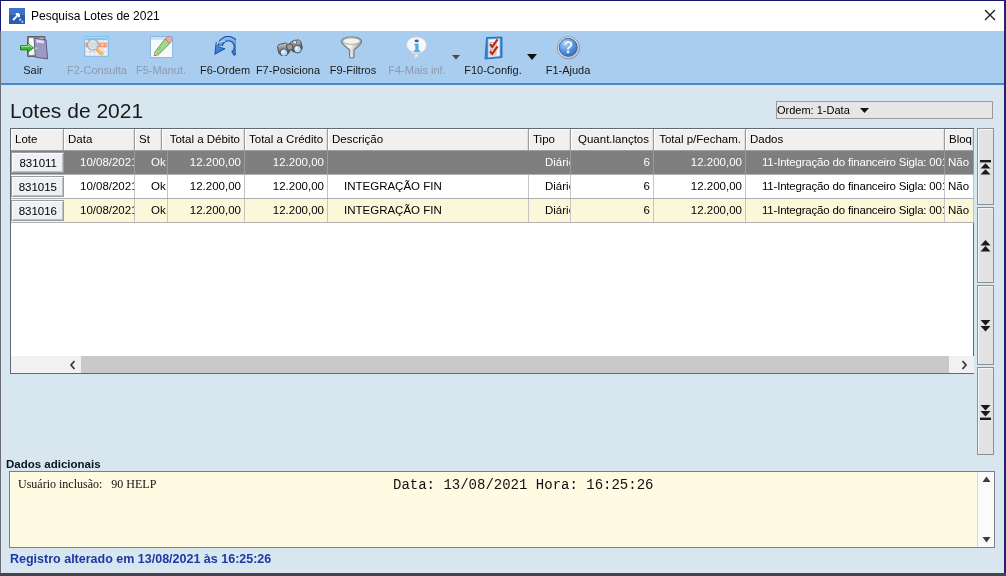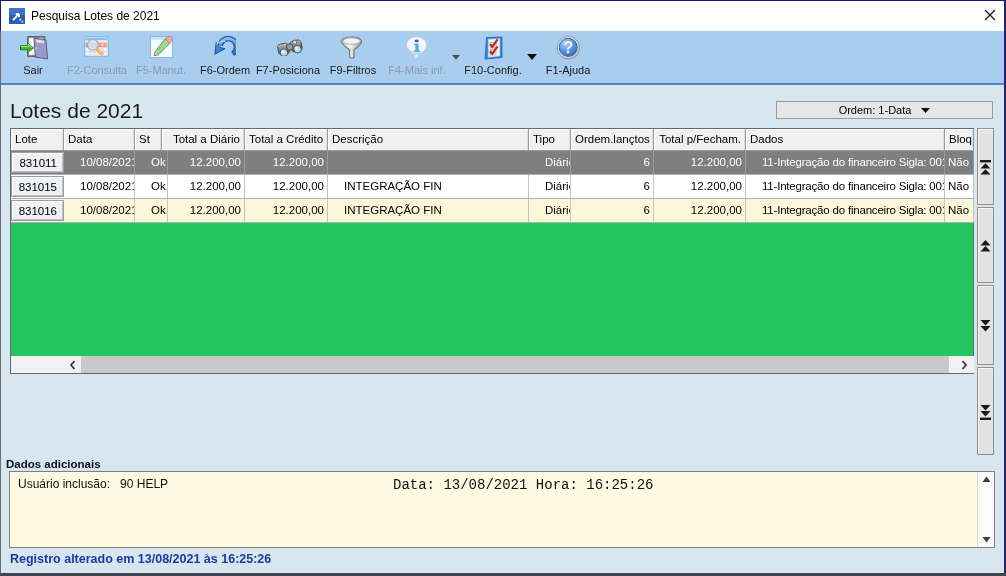--- a/index.html
+++ b/index.html
@@ -159,38 +159,38 @@
 <div class="tlabel dis" style="left:64px;width:66px">F2-Consulta</div>
 <div class="tlabel dis" style="left:132px;width:58px">F5-Manut.</div>
 <div class="tlabel" style="left:197px;width:56px">F6-Ordem</div>
 <div class="tlabel" style="left:254px;width:68px">F7-Posiciona</div>
 <div class="tlabel" style="left:326px;width:54px">F9-Filtros</div>
 <div class="tlabel dis" style="left:385px;width:64px">F4-Mais inf.</div>
 <div class="tlabel" style="left:460px;width:66px">F10-Config.</div>
 <div class="tlabel" style="left:537px;width:62px">F1-Ajuda</div>
 
 <div class="abs" style="left:10px;top:99px;font-size:21px;color:#1a1a1a">Lotes de 2021</div>
-<div class="abs" style="left:776px;top:101px;width:217px;height:18px;background:#e6e6e6;border:1px solid #9a9a9a;font-size:11px;color:#000;display:flex;align-items:center;justify-content:center">
+<div class="abs" style="left:776px;top:101px;width:217px;height:18px;background:#e6e6e6;border:1px solid #9a9a9a;font-size:11px;color:#000;display:flex;align-items:center;justify-content:flex-start">
     <span>Ordem: 1-Data</span>
     <svg style="margin-left:10px" width="9" height="5" viewBox="0 0 9 5">
       <path d="M0 0 H9 L4.5 5 Z" fill="#111"></path>
     </svg>
   </div>
 
-<div class="abs" style="left:10px;top:128px;width:964px;height:246px;border:1px solid #5f6a72;background:#22c55e">
+<div class="abs" style="left:10px;top:128px;width:964px;height:246px;border:1px solid #5f6a72;background:#ffffff">
 
   <div class="abs" style="left:0;top:0;width:963px;height:22px">
     <div class="hcell" style="left:0;width:53px">Lote</div>
     <div class="hcell" style="left:53px;width:71px">Data</div>
     <div class="hcell" style="left:124px;width:27px">St</div>
-    <div class="hcell num" style="left:151px;width:83px">Total a Diário</div>
+    <div class="hcell num" style="left:151px;width:83px">Total a Débito</div>
     <div class="hcell num" style="left:234px;width:83px">Total a Crédito</div>
     <div class="hcell" style="left:317px;width:201px">Descrição</div>
     <div class="hcell" style="left:518px;width:42px">Tipo</div>
-    <div class="hcell num" style="left:560px;width:83px">Ordem.lançtos</div>
+    <div class="hcell num" style="left:560px;width:83px">Quant.lançtos</div>
     <div class="hcell num" style="left:643px;width:92px">Total p/Fecham.</div>
     <div class="hcell" style="left:735px;width:199px">Dados</div>
     <div class="hcell" style="left:934px;width:29px">Bloq</div>
   </div>
 
   <div class="row" style="top:22px;background:#7f7f7f;color:#fff;border-bottom:1px solid #b0b0b0">
     <div class="lotec">831011</div>
     <div class="cell" style="left:53px;width:71px;border-color:#9a9a9a">10/08/2021</div>
     <div class="cell" style="left:124px;width:27px;border-color:#9a9a9a">Ok</div>
     <div class="cell num" style="left:151px;width:83px;border-color:#9a9a9a">12.200,00</div>
@@ -263,21 +263,21 @@
 <div class="navbtn" style="top:367px;height:88px">
     <svg style="position:absolute;left:2px;top:37px" width="11" height="15" viewBox="0 0 11 15">
       <path d="M5.5 5.4 L10.5 0 L.5 0 Z" fill="#1a1a1a"></path>
       <path d="M5.5 11.4 L10.5 6 L.5 6 Z" fill="#1a1a1a"></path>
       <rect x="0" y="12.6" width="11" height="2.4" fill="#1a1a1a"></rect>
     </svg>
   </div>
 
 <div class="abs" style="left:6px;top:458px;font-size:11.5px;font-weight:bold;color:#0c1220">Dados adicionais</div>
 <div class="abs" style="left:9px;top:471px;width:986px;height:77px;background:#fffbe2;border:1px solid #7f7f7f">
-  <div class="abs" style="left:8px;top:5px;font-family:Liberation Sans, sans-serif;font-size:12px;color:#101010;white-space:pre">Usuário inclusão:   90 HELP</div>
+  <div class="abs" style="left:8px;top:5px;font-family:Liberation Serif, serif;font-size:12px;color:#101010;white-space:pre">Usuário inclusão:   90 HELP</div>
   <div class="abs" style="left:383px;top:5px;font-family:'Liberation Mono',monospace;font-size:14px;color:#101010;white-space:pre">Data: 13/08/2021 Hora: 16:25:26</div>
   <div class="abs" style="right:0;top:0;width:17px;height:75px;background:#fbfbfb;border-left:1px solid #d8d8d8">
     <svg class="abs" style="left:4px;top:4px" width="9" height="7" viewBox="0 0 9 7">
         <path d="M4.5 0.5 L8.5 6 L0.5 6 Z" fill="#3c3c3c"></path>
       </svg>
     <svg class="abs" style="left:4px;bottom:4px" width="9" height="7" viewBox="0 0 9 7">
         <path d="M4.5 6.5 L8.5 1 L0.5 1 Z" fill="#3c3c3c"></path>
       </svg>
   </div>
 </div>

